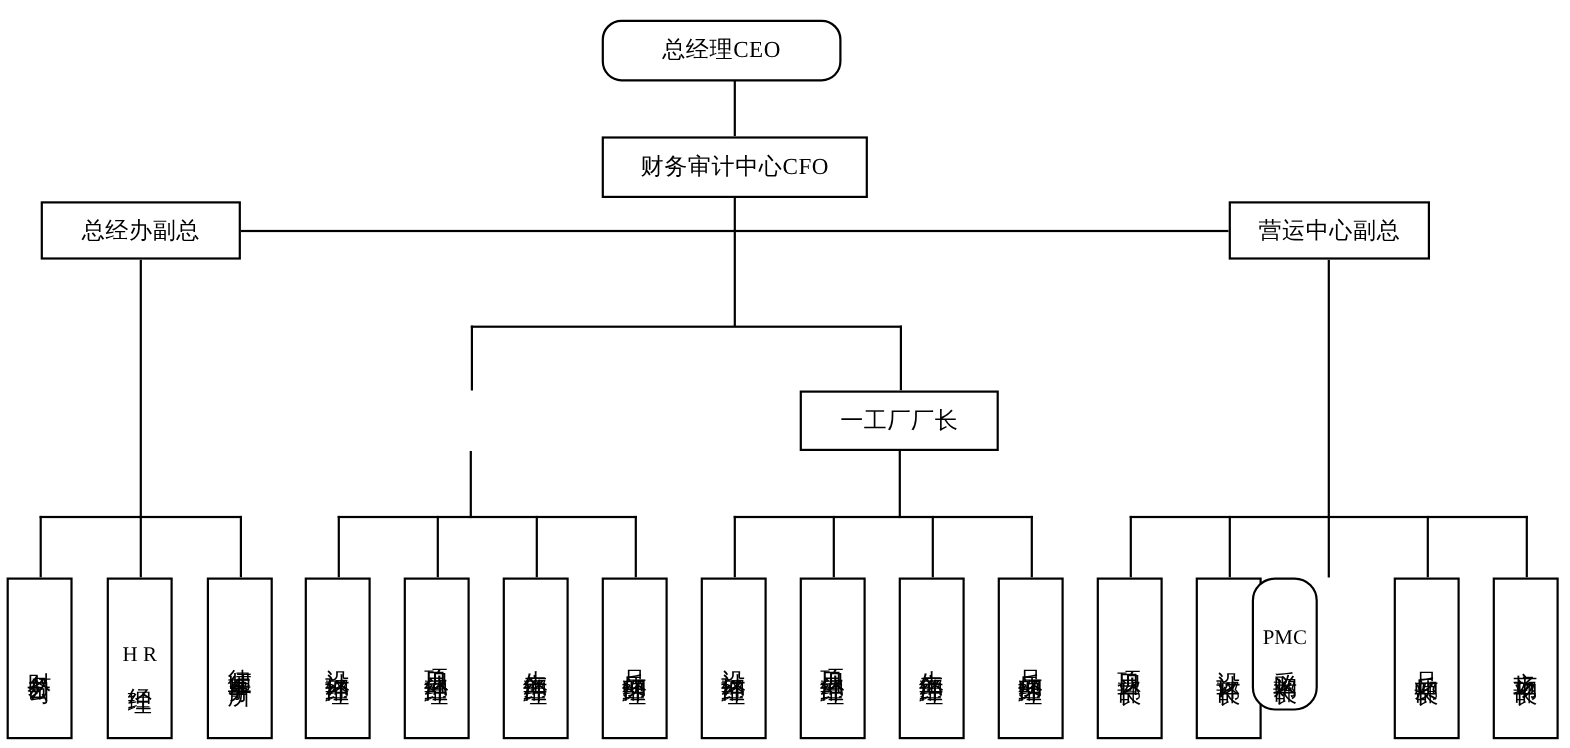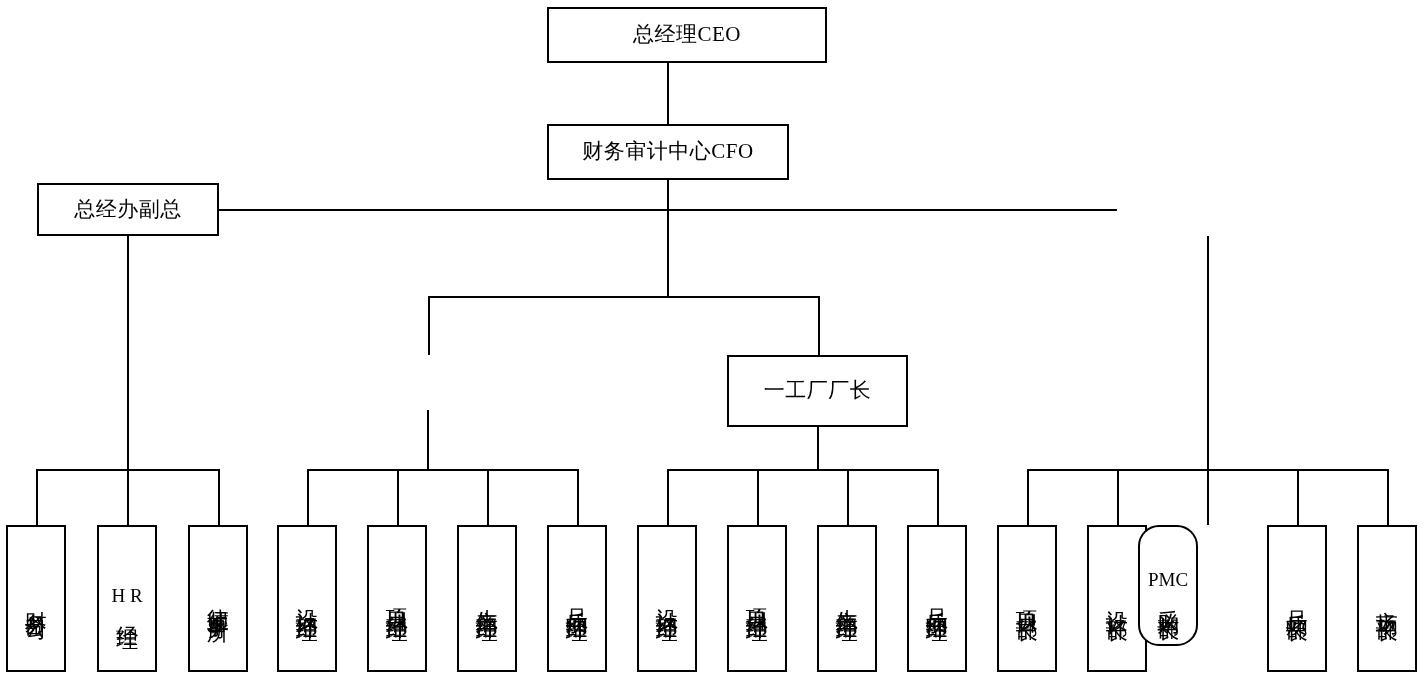--- a/index.html
+++ b/index.html
@@ -103,29 +103,30 @@
   <div class="ln v" style="left:937px; top:469px; height:56px;"></div>
 
   <div class="ln v" style="left:1207px; top:236px; height:235px;"></div>
   <div class="ln h" style="left:1027px; top:469px; width:362px;"></div>
   <div class="ln v" style="left:1027px; top:469px; height:56px;"></div>
   <div class="ln v" style="left:1117px; top:469px; height:56px;"></div>
   <div class="ln v" style="left:1207px; top:469px; height:56px;"></div>
   <div class="ln v" style="left:1297px; top:469px; height:56px;"></div>
   <div class="ln v" style="left:1387px; top:469px; height:56px;"></div>
 
-  <div class="node h" style="left:547px; top:7px; width:280px; height:56px;">总经理CEO</div>
+  <div class="node h" style="left:547px; top:18px; width:218px; height:56px;border-radius:18px;">总经理CEO</div>
 
   <div class="node h" style="left:37px; top:183px; width:182px; height:53px;">总经办副总</div>
 
   <div class="node h" style="left:547px; top:124px; width:242px; height:56px;">财务审计中心CFO</div>
 
+  <div class="node h" style="left:1117px; top:183px; width:183px; height:53px;">营运中心副总</div>
 
 
-  <div class="node h" style="left:727px; top:355px; width:181px; height:72px;">一工厂厂长</div>
+  <div class="node h" style="left:727px; top:355px; width:181px; height:55px;">一工厂厂长</div>
 
   <div class="node v" style="left:6px; top:525px; width:60px; height:147px;">财务公司</div>
 
   <div class="node vmix" style="left:97px; top:525px; width:60px; height:147px;">
     <span class="lat">H R</span>
     <span class="cjk">经理</span>
   </div>
 
   <div class="node v" style="left:188px; top:525px; width:60px; height:147px;">律师事务所</div>
 

